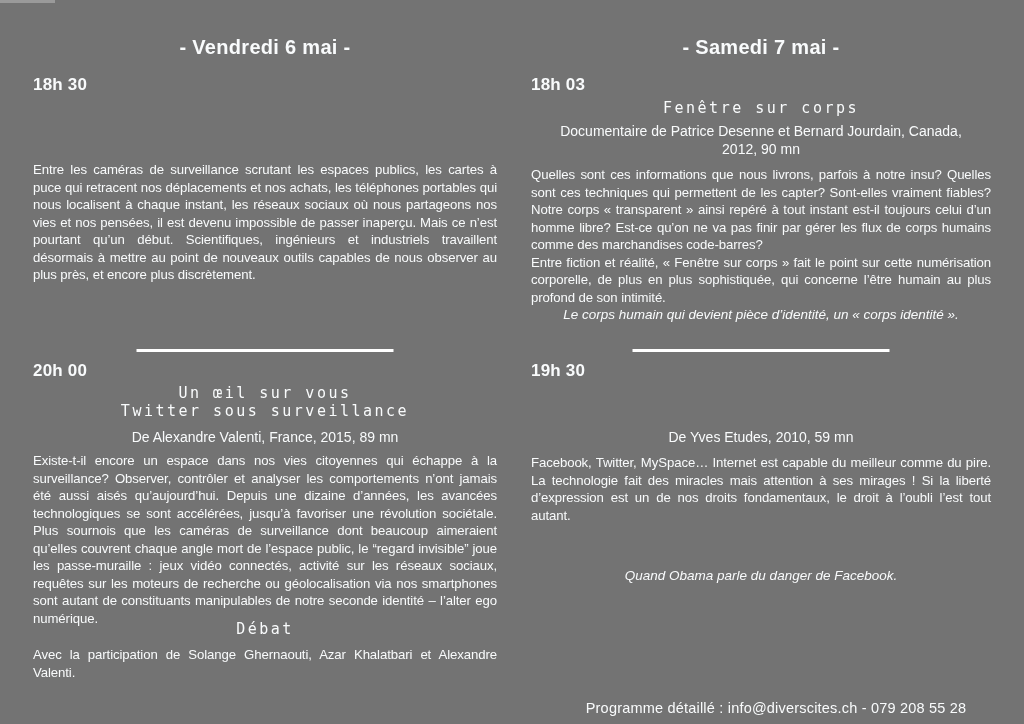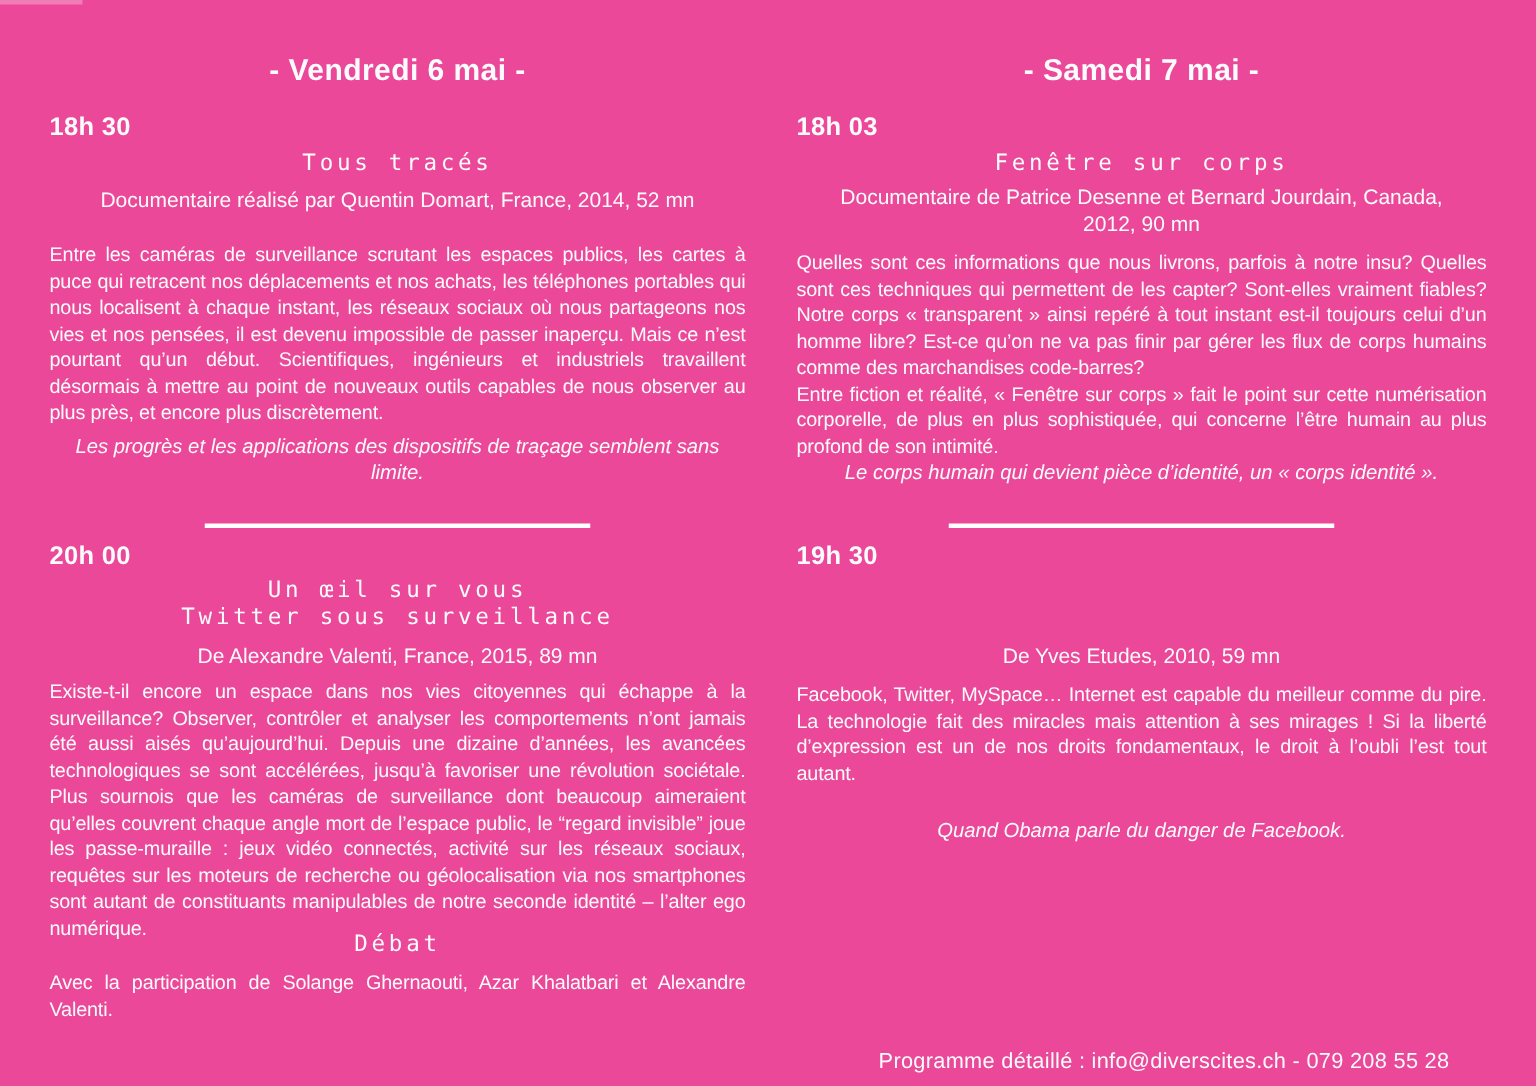--- a/index.html
+++ b/index.html
@@ -1,18 +1,18 @@
 <!DOCTYPE html>
 <html><head>
 <meta charset="utf-8">
 <style>
   html,body{margin:0;padding:0;background:#0d5181;}
   .page{
     position:relative;width:1024px;height:724px;overflow:hidden;
-    background:#ec4899;color:#f9fbfc;
+    background:#737373;color:#f9fbfc;
     font-family:"Liberation Sans",sans-serif;
   }
   .col{position:absolute;top:0;height:724px;}
   .col-left{left:33px;width:464px;}
   .col-right{left:531px;width:460px;}
   .block{position:absolute;left:0;right:0;margin:0;}
   .day{
     font-size:20px;font-weight:bold;text-align:center;letter-spacing:.3px;
   }
   .time{font-size:17px;font-weight:bold;letter-spacing:.2px;}
@@ -48,24 +48,21 @@
 </head>
 <body>
 
 <div class="page">
   <div class="scan-artifact"></div>
 
   <section class="col col-left">
     <h1 class="block day" style="top:36px">- Vendredi 6 mai -</h1>
 
     <div class="block time" style="top:75px">18h 30</div>
-    <h2 class="block film-title" style="top:100px">Tous tracés</h2>
-    <div class="block credits" style="top:125px">Documentaire réalisé par Quentin Domart, France, 2014, 52 mn</div>
     <p class="block desc" style="top:161px">Entre les caméras de surveillance scrutant les espaces publics, les cartes à puce qui retracent nos déplacements et nos achats, les téléphones portables qui nous localisent à chaque instant, les réseaux sociaux où nous partageons nos vies et nos pensées, il est devenu impossible de passer inaperçu. Mais ce n’est pourtant qu’un début. Scientifiques, ingénieurs et industriels travaillent désormais à mettre au point de nouveaux outils capables de nous observer au plus près, et encore plus discrètement.</p>
-    <div class="block tagline" style="top:289px">Les progrès et les applications des dispositifs de traçage semblent sans limite.</div>
 
     <div class="block divider" style="top:349px"></div>
 
     <div class="block time" style="top:361px">20h 00</div>
     <h2 class="block film-title" style="top:385px">Un œil sur vous
 Twitter sous surveillance</h2>
     <div class="block credits" style="top:429px">De Alexandre Valenti,  France, 2015, 89 mn</div>
     <p class="block desc" style="top:452px">Existe-t-il encore un espace dans nos vies citoyennes qui échappe à la surveillance? Observer, contrôler et analyser les comportements n’ont jamais été aussi aisés qu’aujourd’hui. Depuis une dizaine d’années, les avancées technologiques se sont accélérées, jusqu’à favoriser une révolution sociétale. Plus sournois que les caméras de surveillance dont beaucoup aimeraient qu’elles couvrent chaque angle mort de l’espace public, le “regard invisible” joue les passe-muraille : jeux vidéo connectés, activité sur les réseaux sociaux, requêtes sur les moteurs de recherche ou géolocalisation via nos smartphones sont autant de constituants manipulables de notre seconde identité – l’alter ego numérique.</p>
     <h3 class="block film-title" style="top:621px">Débat</h3>
     <p class="block note" style="top:646px">Avec la participation de Solange Ghernaouti, Azar Khalatbari et Alexandre Valenti.</p>
@@ -80,17 +77,17 @@
 2012, 90 mn</div>
     <p class="block desc" style="top:166px">Quelles sont ces informations que nous livrons, parfois à notre insu? Quelles sont ces techniques qui permettent de les capter? Sont-elles vraiment fiables? Notre corps « transparent » ainsi repéré à tout instant est-il toujours celui d’un homme libre? Est-ce qu’on ne va pas finir par gérer les flux de corps humains comme des marchandises code-barres?
 Entre fiction et réalité, « Fenêtre sur corps » fait le point sur cette numérisation corporelle, de plus en plus sophistiquée, qui concerne l’être humain au plus profond de son intimité.</p>
     <div class="block tagline" style="top:306px">Le corps humain qui devient pièce d’identité, un « corps identité ».</div>
 
     <div class="block divider" style="top:349px"></div>
 
     <div class="block time" style="top:361px">19h 30</div>
     <div class="block credits" style="top:429px">De Yves Etudes,  2010, 59 mn</div>
     <p class="block desc" style="top:454px">Facebook, Twitter, MySpace… Internet est capable du meilleur comme du pire. La technologie fait des miracles mais attention à ses mirages ! Si la liberté d’expression est un de nos droits fondamentaux, le droit à l’oubli l’est tout autant.</p>
-    <div class="block tagline" style="top:545px">Quand Obama parle du danger de Facebook.</div>
+    <div class="block tagline" style="top:567px">Quand Obama parle du danger de Facebook.</div>
   </section>
 
   <p class="footer">Programme détaillé : info@diverscites.ch - 079 208 55 28</p>
 </div>
 
 </body></html>

